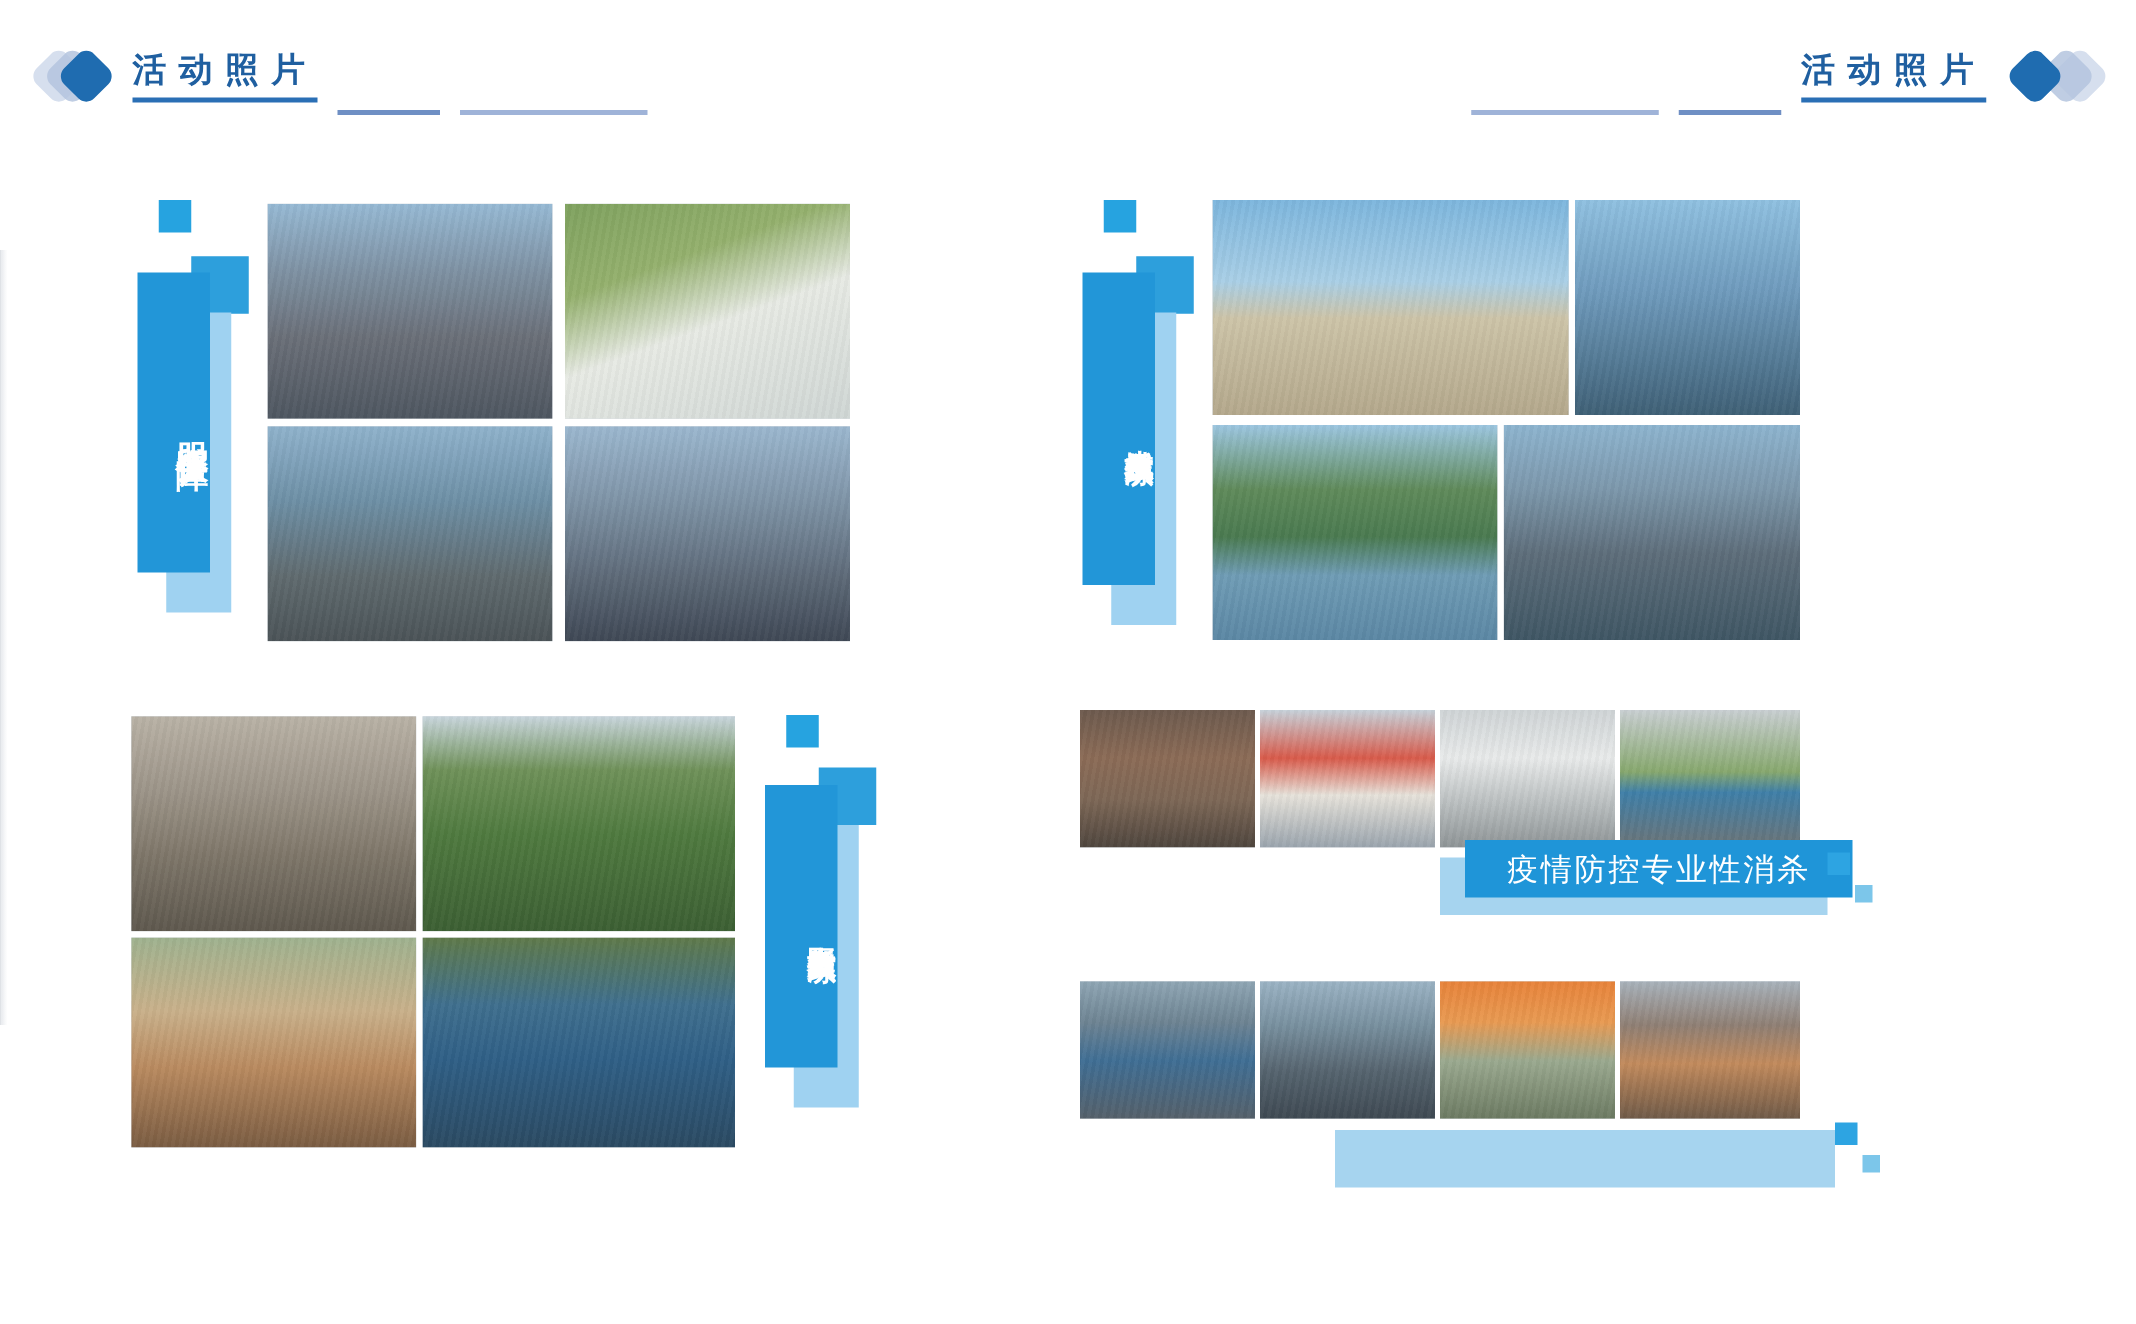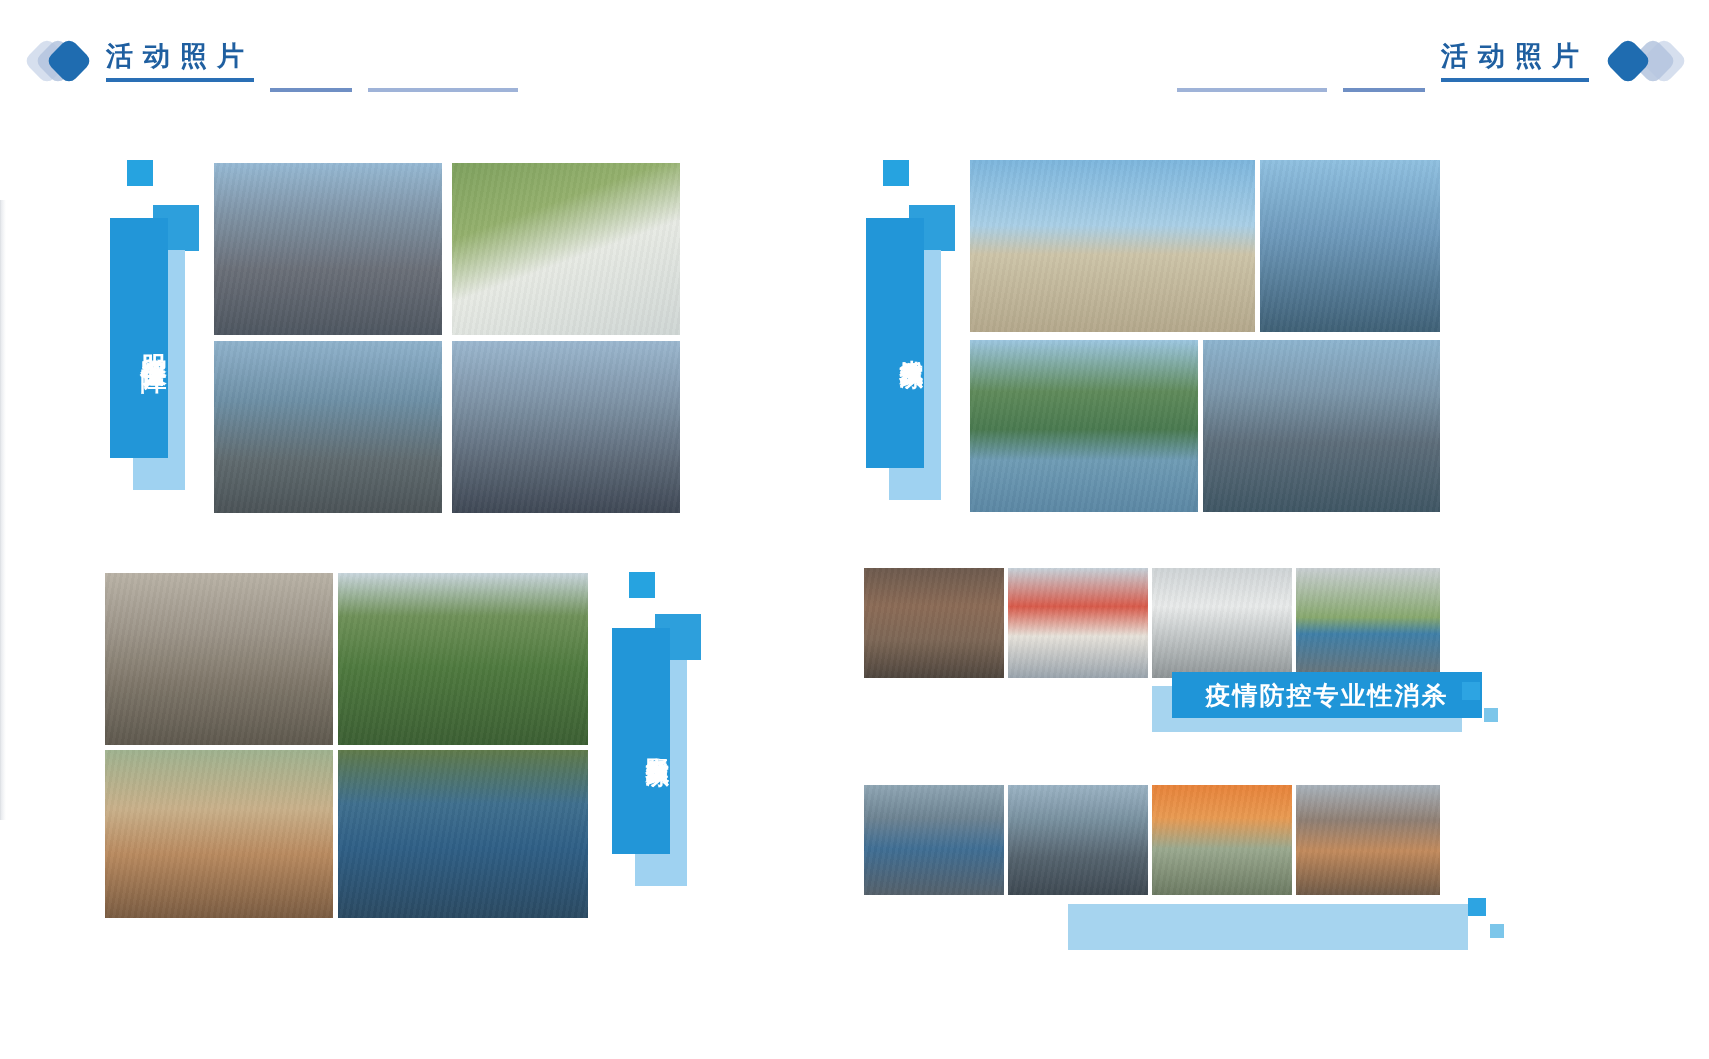--- a/index.html
+++ b/index.html
@@ -114,21 +114,21 @@
   }
   .hbanner .main-bar {
     position: absolute;
     background: #1f95d8;
     display: flex;
     align-items: center;
     justify-content: center;
   }
   .hbanner .htext {
     color: #ffffff;
-    font-weight: 700;
+    font-weight: 400;
     font-size: 25px;
     letter-spacing: 2px;
     white-space: nowrap;
   }
 
   
   .sqdeco { position: absolute; }
   .sqdeco i {
     position: absolute;
     display: block;

